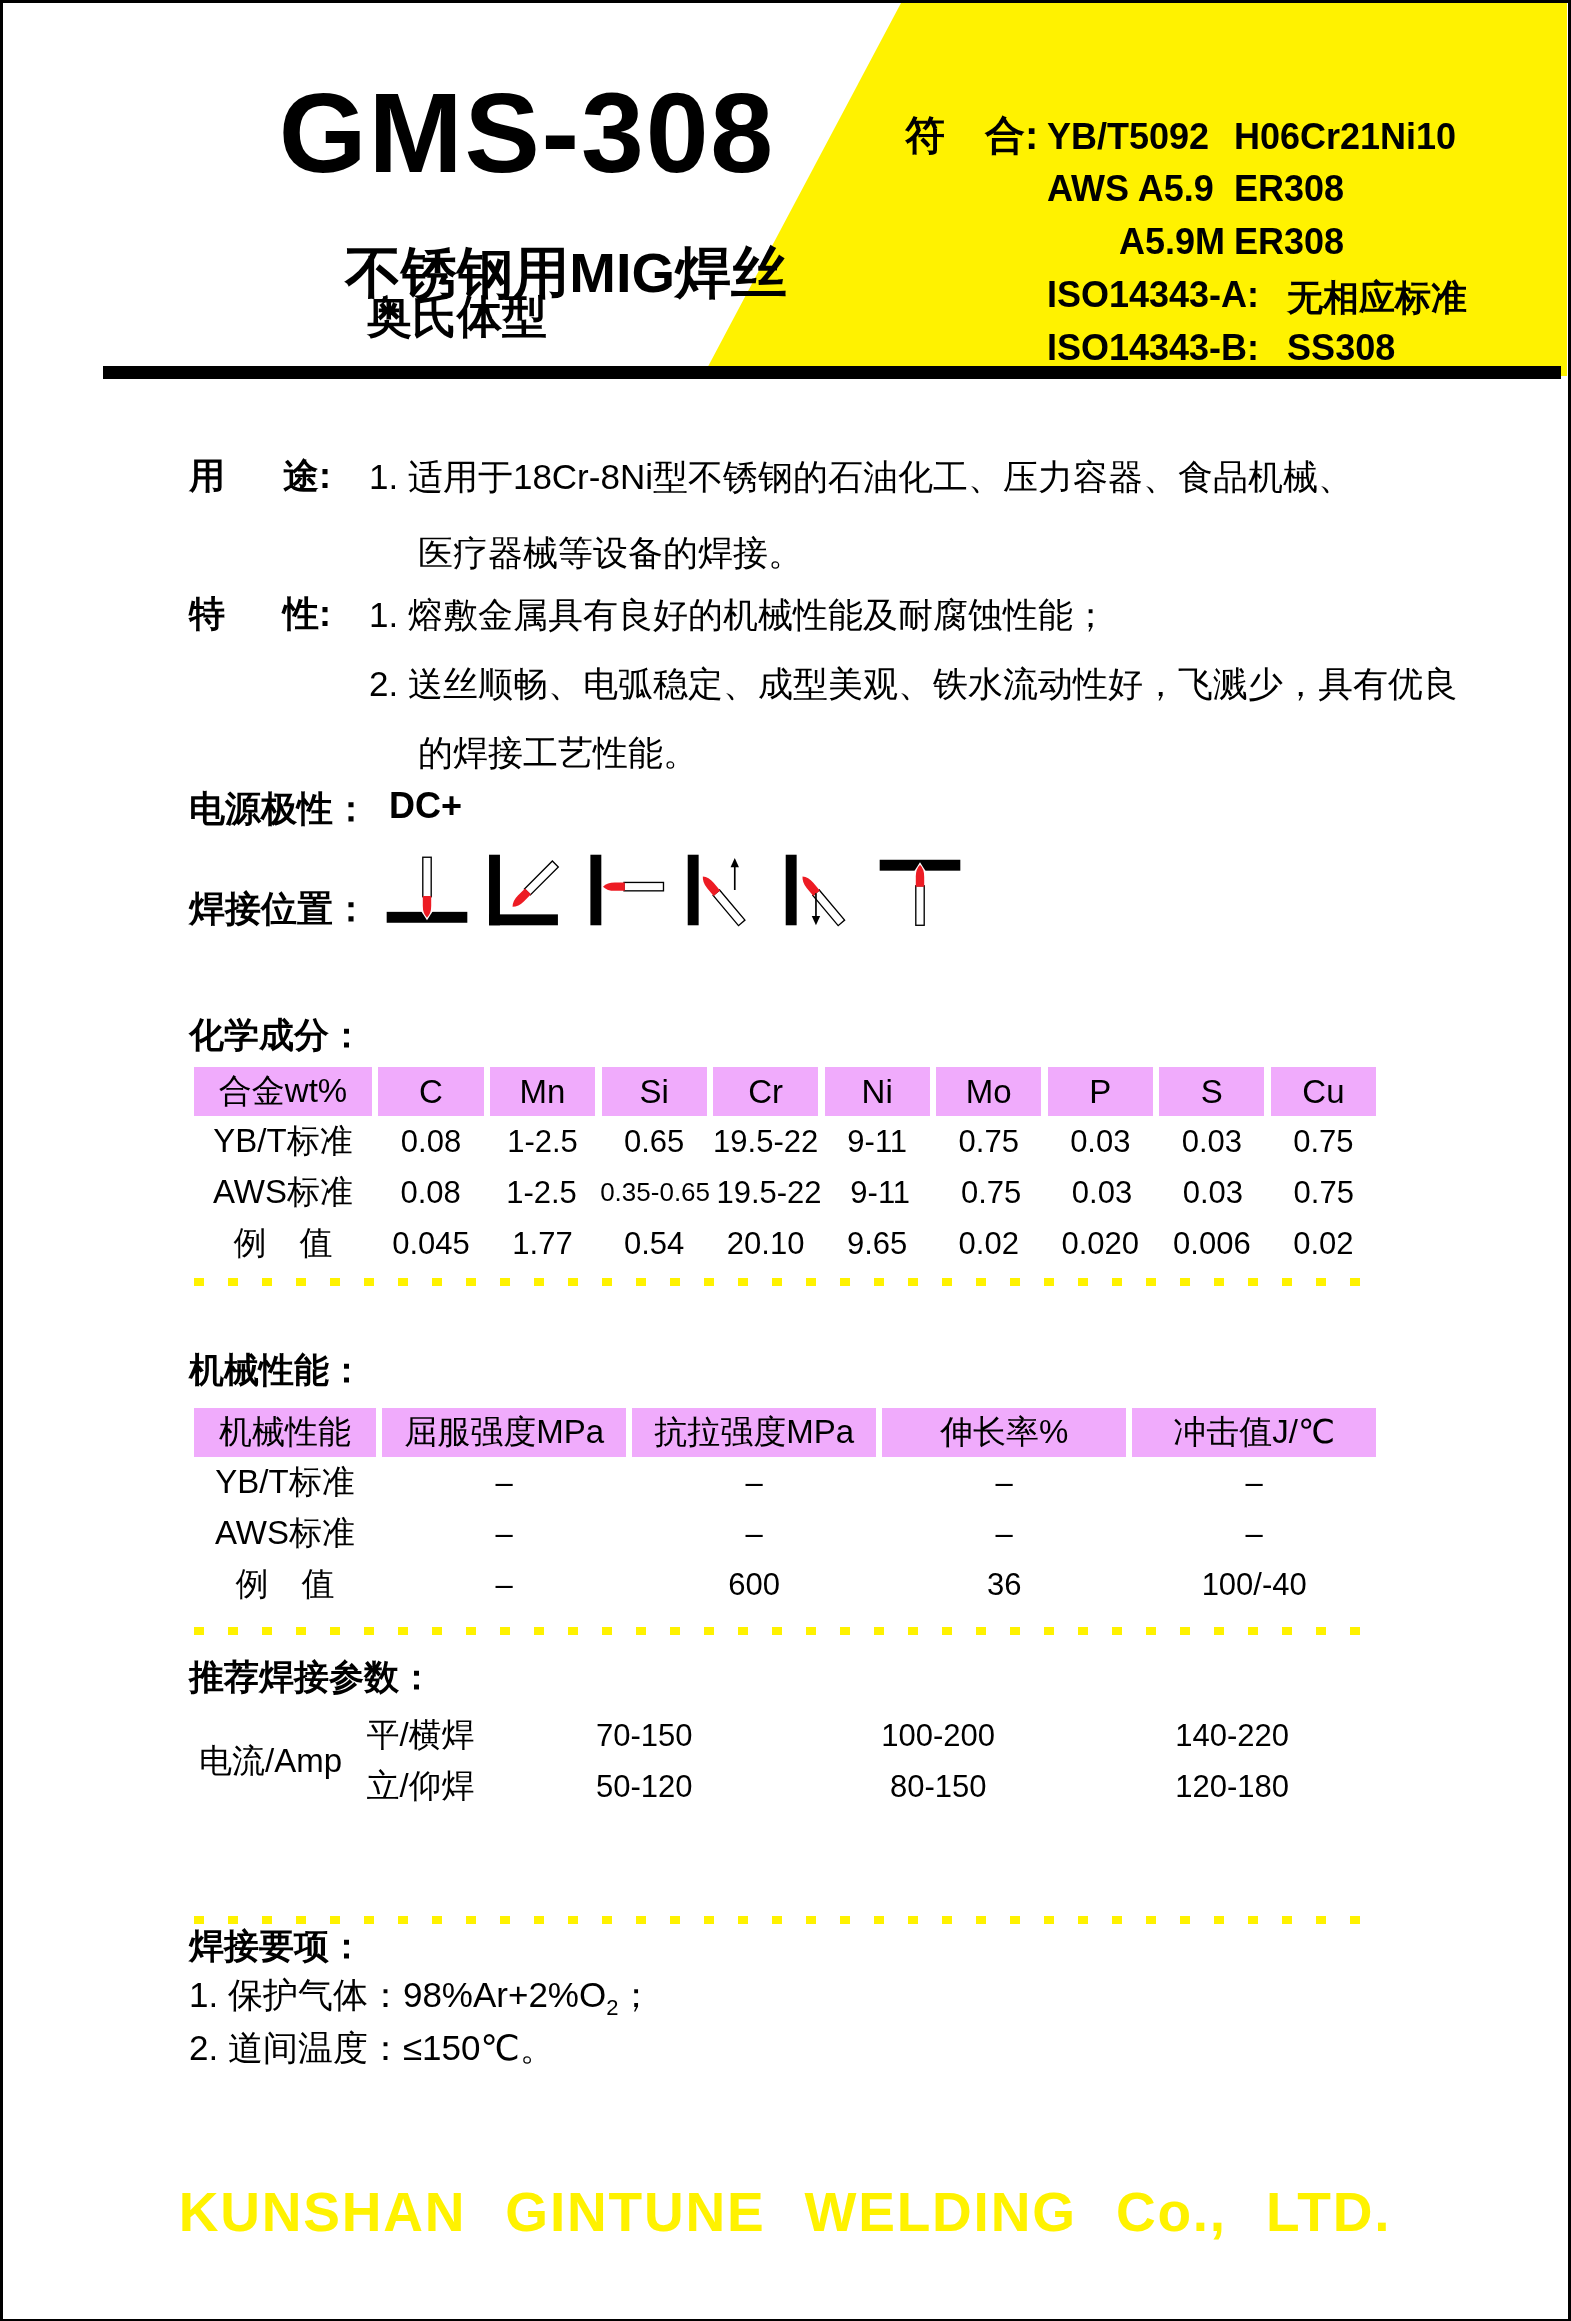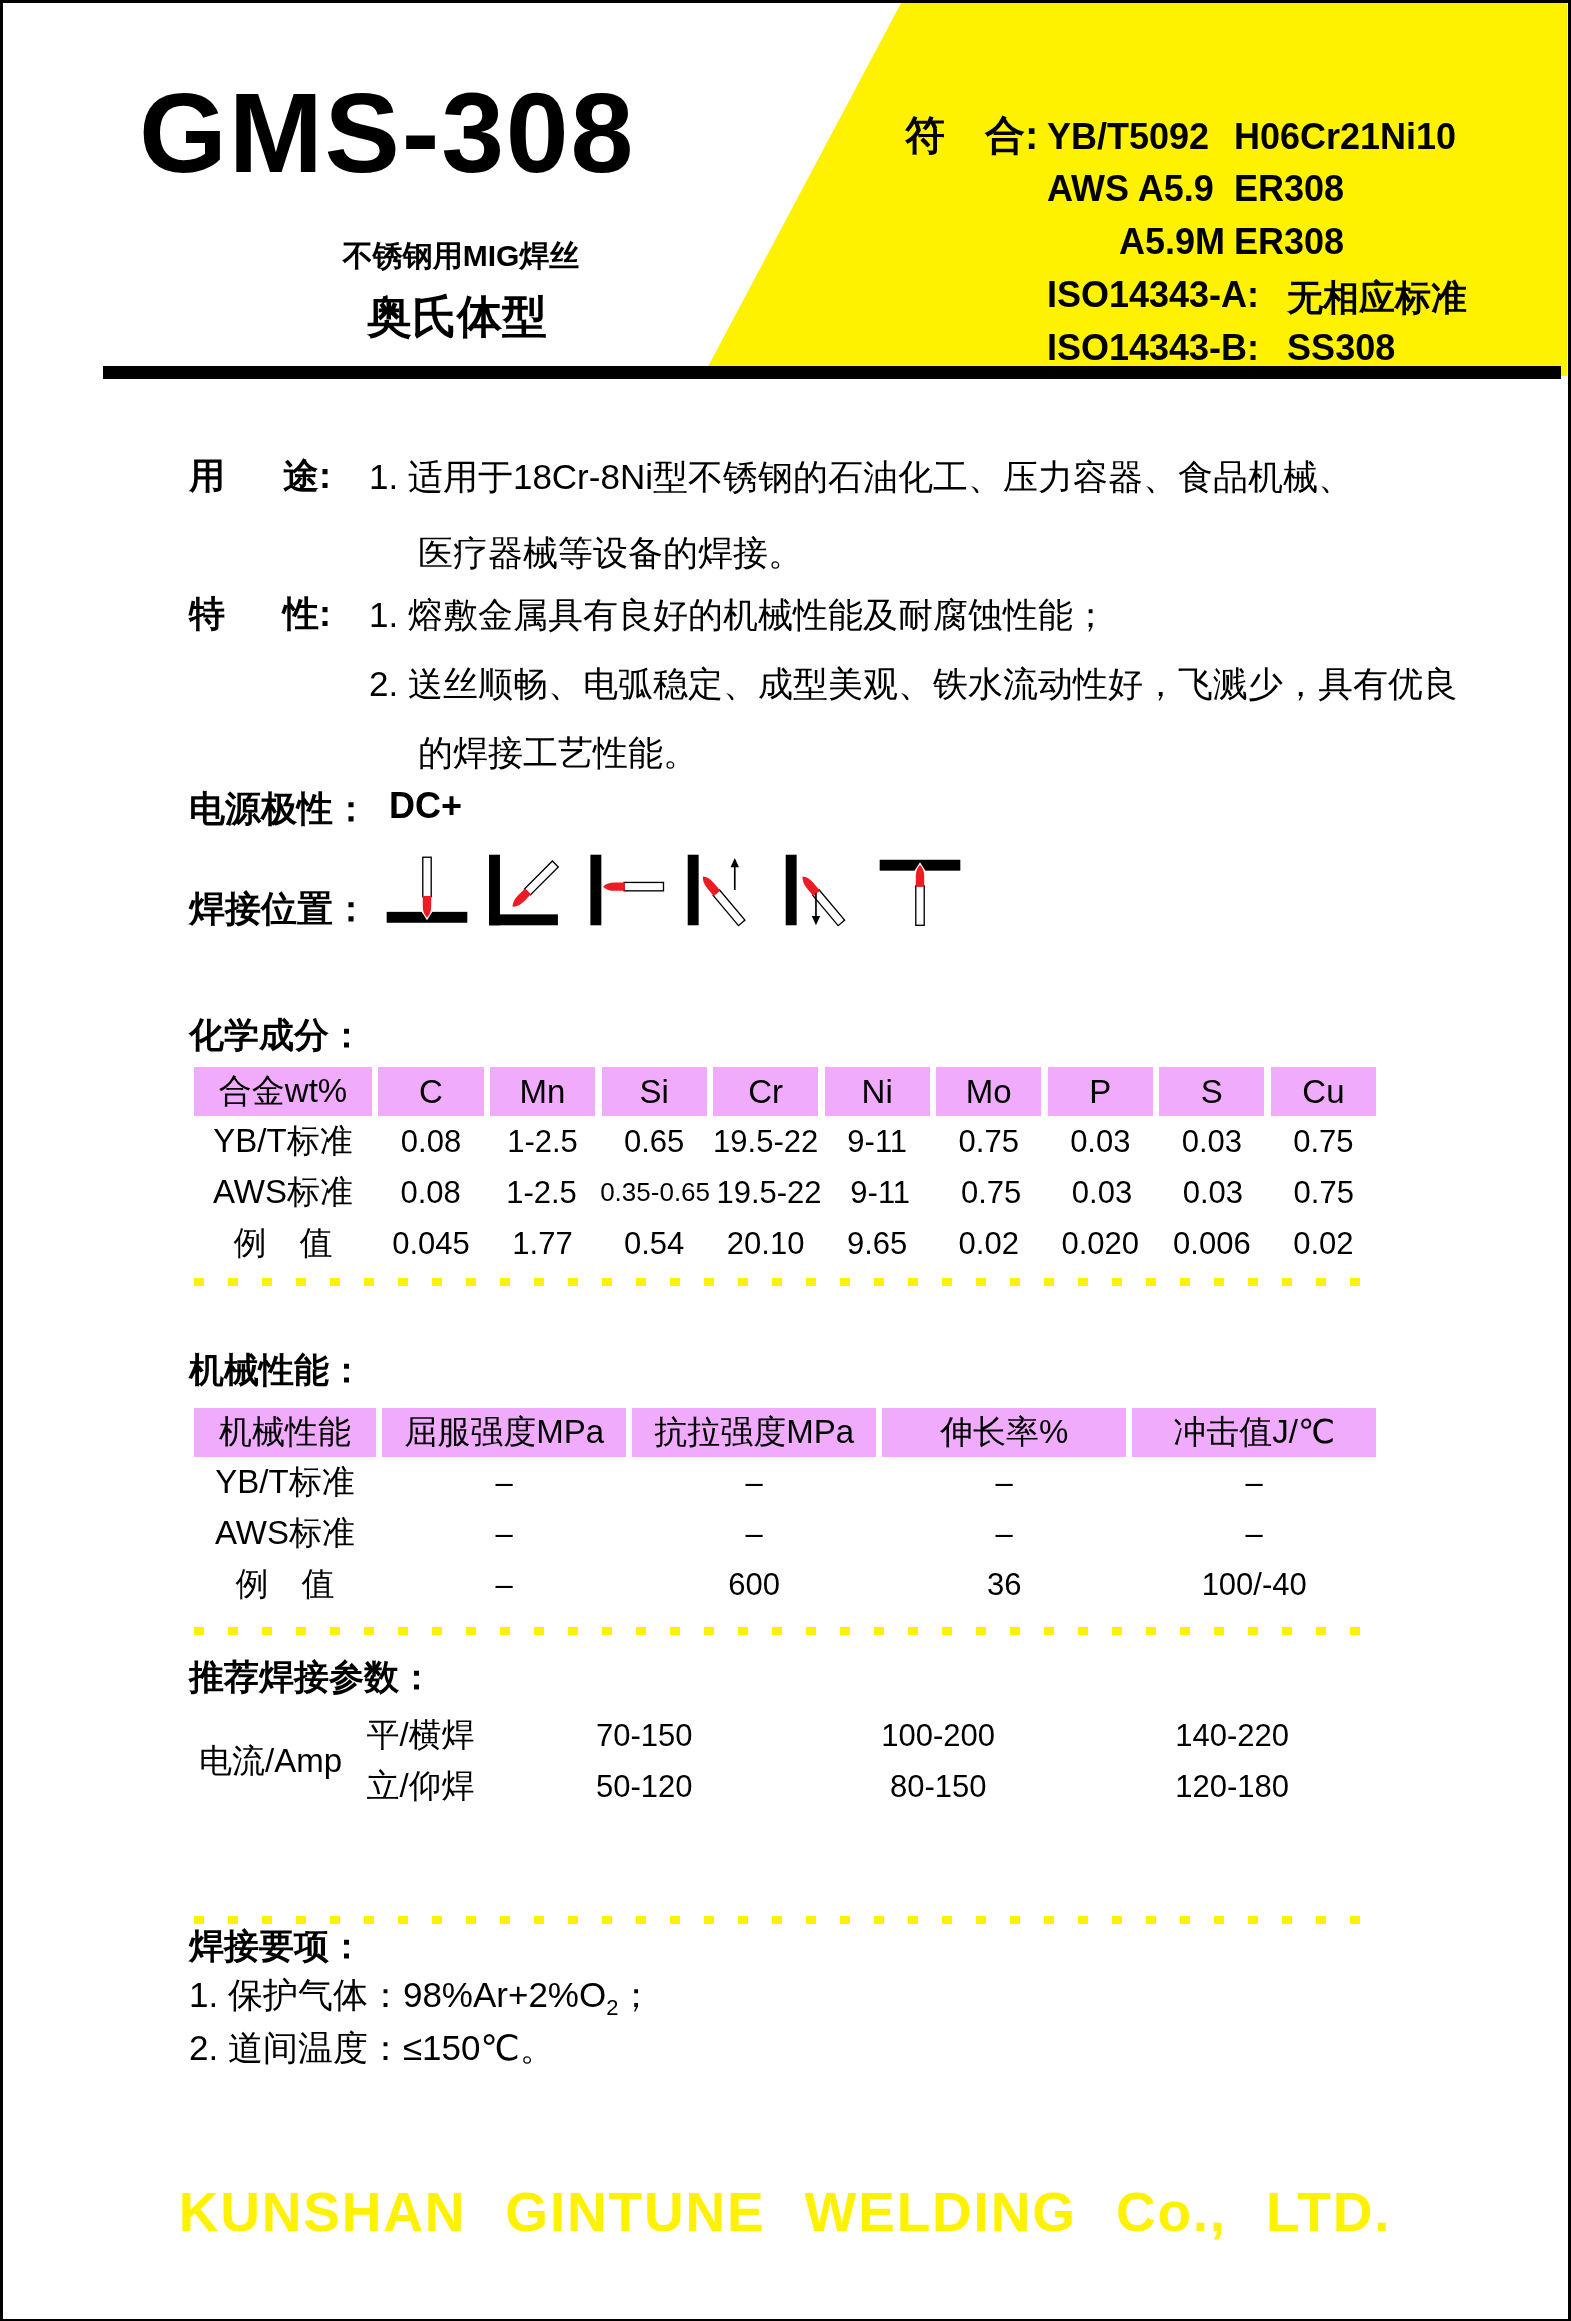--- a/index.html
+++ b/index.html
@@ -5,24 +5,24 @@
   html,body{margin:0;padding:0;background:#9a9a9a;}
   .page{
     position:relative;width:1571px;height:2322px;background:#ffffff;
     border:3.6px solid #000;box-sizing:border-box;overflow:hidden;
     font-family:"Liberation Sans","DejaVu Sans",sans-serif;color:#000;
   }
   
   .banner{position:absolute;top:0;left:0;width:1564px;height:373px;background:#FFF200;
     clip-path:polygon(898px 0,1564px 0,1564px 373px,700px 373px);}
   .black-rule{position:absolute;top:363px;left:100px;width:1458px;height:12.7px;background:#000;}
-  .product-title{position:absolute;left:136px;top:65px;width:636px;text-align:left;
+  .product-title{position:absolute;left:136px;top:65px;width:636px;text-align:right;
     font-size:113px;font-weight:bold;letter-spacing:1.8px;}
-  .product-subtitle{position:absolute;left:140px;top:233px;width:636px;text-align:center;
-    font-size:30px;font-weight:bold;}
+  .product-subtitle{position:absolute;left:148px;top:233px;width:636px;text-align:right;
+    font-size:56px;font-weight:bold;}
   .product-type{position:absolute;left:136px;top:284px;width:636px;text-align:center;
     font-size:45px;font-weight:bold;}
   .conform-label{position:absolute;left:902px;top:105px;font-size:40px;font-weight:bold;white-space:pre;}
   .std-line{position:absolute;left:1044px;font-size:36px;font-weight:bold;display:flex;white-space:nowrap;}
   .std-line .l{width:187px;box-sizing:border-box;}
   .std-line.indent .l{text-align:right;padding-right:9px;}
   .std-line.wide .l{width:auto;margin-right:28px;}
   .t1{top:113px}.t2{top:165px}.t3{top:218px}.t4{top:271px}.t5{top:324px}
 
   

